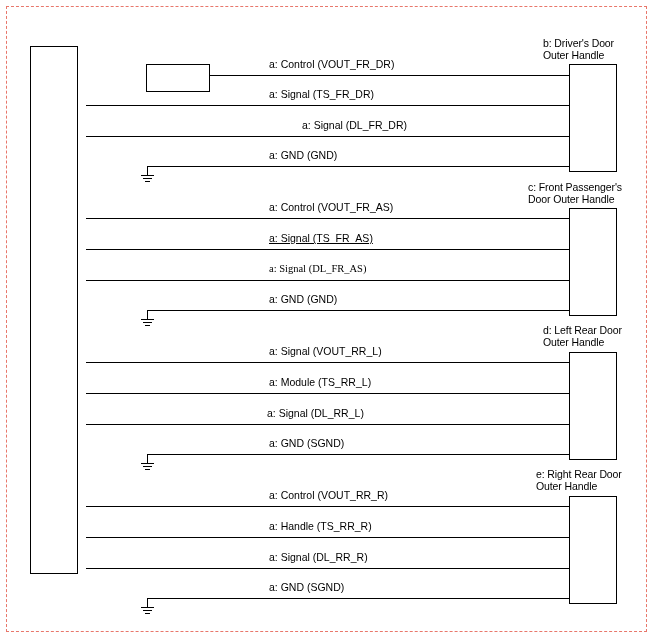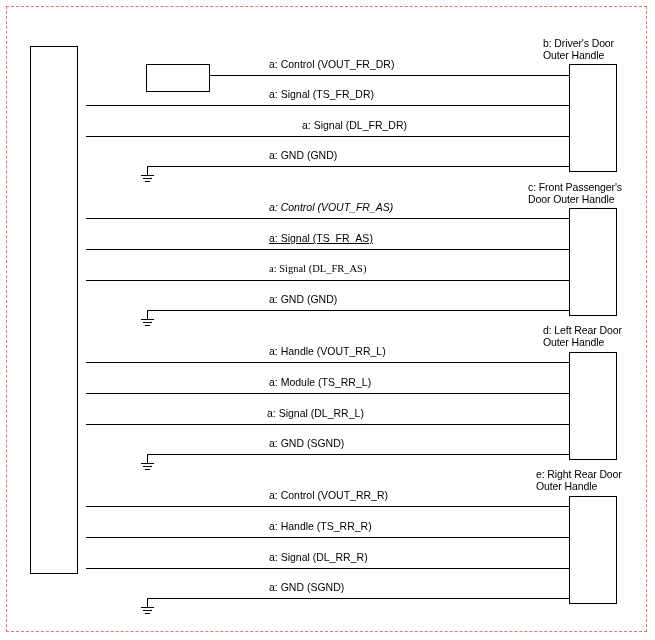--- a/index.html
+++ b/index.html
@@ -109,39 +109,39 @@
   <div class="hline" style="left:147px; top:166px; width:422px;"></div>
   <div class="vline" style="left:147px; top:166px; height:9px;"></div>
   <div class="gnd" style="left:141px; top:175px;">
     <i class="g1"></i>
       <i class="g2"></i>
       <i class="g3"></i>
   </div>
   <div class="wire-label" style="left:266px; top:149px;">a: GND (GND)</div>
 
   <div class="hline" style="left:86px; top:218px; width:483px;"></div>
-  <div class="wire-label" style="left:266px; top:201px;font-style:italic;">a: Control (VOUT_FR_AS)</div>
+  <div class="wire-label" style="left:266px; top:201px;">a: Control (VOUT_FR_AS)</div>
 
   <div class="hline" style="left:86px; top:249px; width:483px;"></div>
   <div class="wire-label" style="left:266px; top:232px;text-decoration:underline;">a: Signal (TS_FR_AS)</div>
 
   <div class="hline" style="left:86px; top:280px; width:483px;"></div>
   <div class="wire-label" style="left:266px; top:263px;font-family:Liberation Serif, serif;">a: Signal (DL_FR_AS)</div>
 
   <div class="hline" style="left:147px; top:310px; width:422px;"></div>
   <div class="vline" style="left:147px; top:310px; height:9px;"></div>
   <div class="gnd" style="left:141px; top:319px;">
     <i class="g1"></i>
       <i class="g2"></i>
       <i class="g3"></i>
   </div>
   <div class="wire-label" style="left:266px; top:293px;">a: GND (GND)</div>
 
   <div class="hline" style="left:86px; top:362px; width:483px;"></div>
-  <div class="wire-label" style="left:266px; top:345px;">a: Handle (VOUT_RR_L)</div>
+  <div class="wire-label" style="left:266px; top:345px;">a: Signal (VOUT_RR_L)</div>
 
   <div class="hline" style="left:86px; top:393px; width:483px;"></div>
   <div class="wire-label" style="left:266px; top:376px;">a: Module (TS_RR_L)</div>
 
   <div class="hline" style="left:86px; top:424px; width:483px;"></div>
   <div class="wire-label" style="left:264px; top:407px;">a: Signal (DL_RR_L)</div>
 
   <div class="hline" style="left:147px; top:454px; width:422px;"></div>
   <div class="vline" style="left:147px; top:454px; height:9px;"></div>
   <div class="gnd" style="left:141px; top:463px;">

